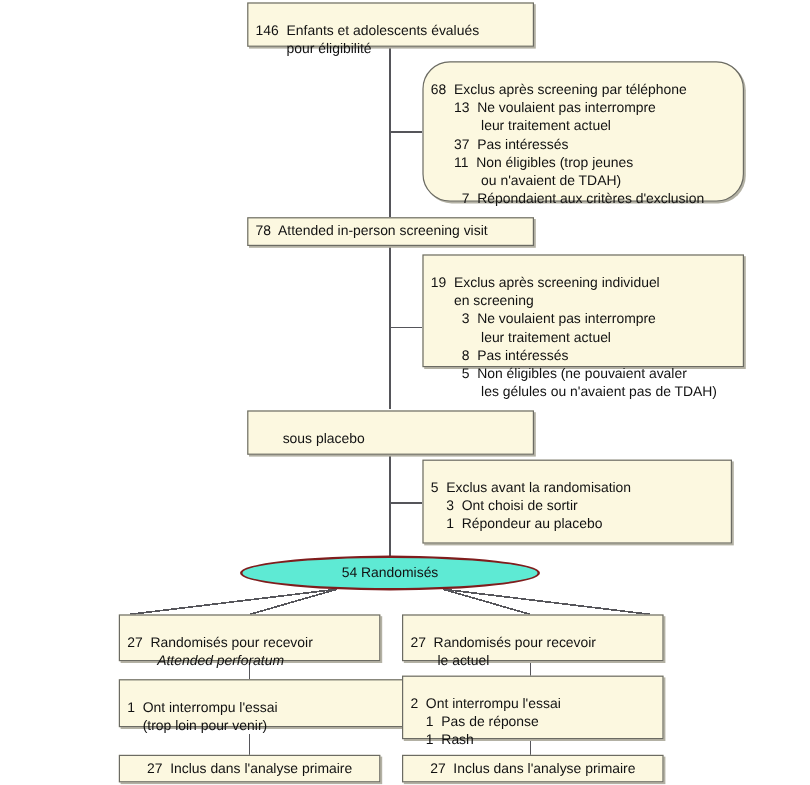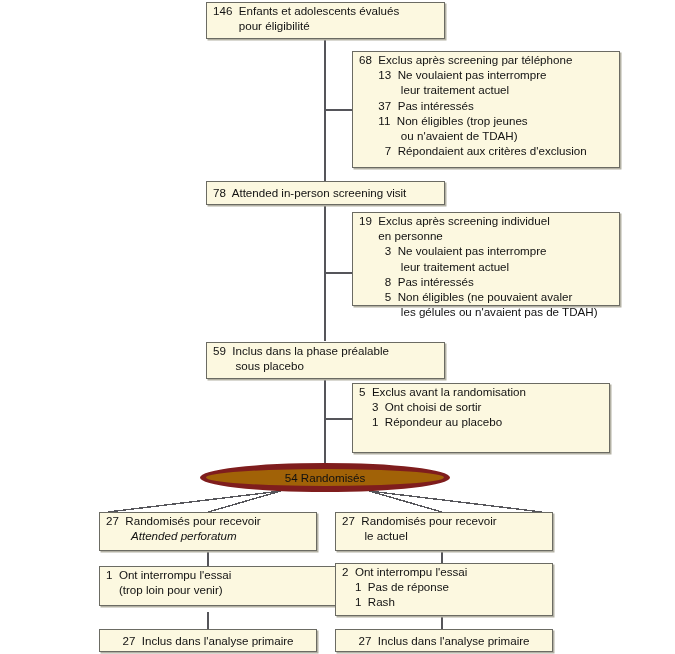--- a/index.html
+++ b/index.html
@@ -28,34 +28,34 @@
   }
   .node {
     position: absolute;
     box-sizing: border-box;
     background: #fcf8e0;
     border: 1px solid #6b6b63;
     box-shadow: 1.5px 1.5px 0 0 #b3b1a4;
     font-size: 11.6px;
     line-height: 15.2px;
     color: #111111;
-    padding: 0 6px 5px 6px;
+    padding: 15px 6px 5px 6px;
   }
   .node .ln {
     display: block;
     white-space: pre;
   }
   .ital {
     font-style: italic;
   }
   .ellipse-node {
     position: absolute;
     box-sizing: border-box;
-    background: #a16207;
-    border: 6px solid #7f1d1d;
+    background: #5eead4;
+    border: 2px solid #7f1d1d;
     border-radius: 50%;
     font-size: 11.6px;
     line-height: 15.2px;
     color: #111111;
     display: flex;
     align-items: center;
     justify-content: center;
     text-align: center;
   }
 </style>
@@ -90,46 +90,45 @@
       <line x1="442" y1="551" x2="442" y2="563"></line>
       <line x1="442" y1="616" x2="442" y2="629"></line>
     </g>
   </svg>
 
   <div class="node" style="left:206px; top:2px; width:239px; height:37px;">
     <span class="ln">146  Enfants et adolescents évalués</span>
     <span class="ln">        pour éligibilité</span>
   </div>
 
-  <div class="node" style="left:352px; top:51px; width:268px; height:117px;">
+  <div class="node" style="left:352px; top:51px; width:268px; height:117px;border-radius:23px;">
     <span class="ln">68  Exclus après screening par téléphone</span>
     <span class="ln">      13  Ne voulaient pas interrompre</span>
     <span class="ln">             leur traitement actuel</span>
     <span class="ln">      37  Pas intéressés</span>
     <span class="ln">      11  Non éligibles (trop jeunes</span>
     <span class="ln">             ou n'avaient de TDAH)</span>
     <span class="ln">        7  Répondaient aux critères d'exclusion</span>
   </div>
 
   <div class="node" style="left:206px; top:181px; width:239px; height:24px; padding-top:3px;">
     <span class="ln">78  Attended in-person screening visit</span>
   </div>
 
   <div class="node" style="left:352px; top:212px; width:268px; height:94px;">
     <span class="ln">19  Exclus après screening individuel</span>
-    <span class="ln">      en personne</span>
+    <span class="ln">      en screening</span>
     <span class="ln">        3  Ne voulaient pas interrompre</span>
     <span class="ln">             leur traitement actuel</span>
     <span class="ln">        8  Pas intéressés</span>
     <span class="ln">        5  Non éligibles (ne pouvaient avaler</span>
     <span class="ln">             les gélules ou n'avaient pas de TDAH)</span>
   </div>
 
   <div class="node" style="left:206px; top:342px; width:239px; height:37px;">
-    <span class="ln">59  Inclus dans la phase préalable</span>
     <span class="ln">       sous placebo</span>
   </div>
 
   <div class="node" style="left:352px; top:383px; width:258px; height:70px;">
     <span class="ln">5  Exclus avant la randomisation</span>
     <span class="ln">    3  Ont choisi de sortir</span>
     <span class="ln">    1  Répondeur au placebo</span>
   </div>
 
   <div class="ellipse-node" style="left:200px; top:463px; width:250px; height:29px;">

